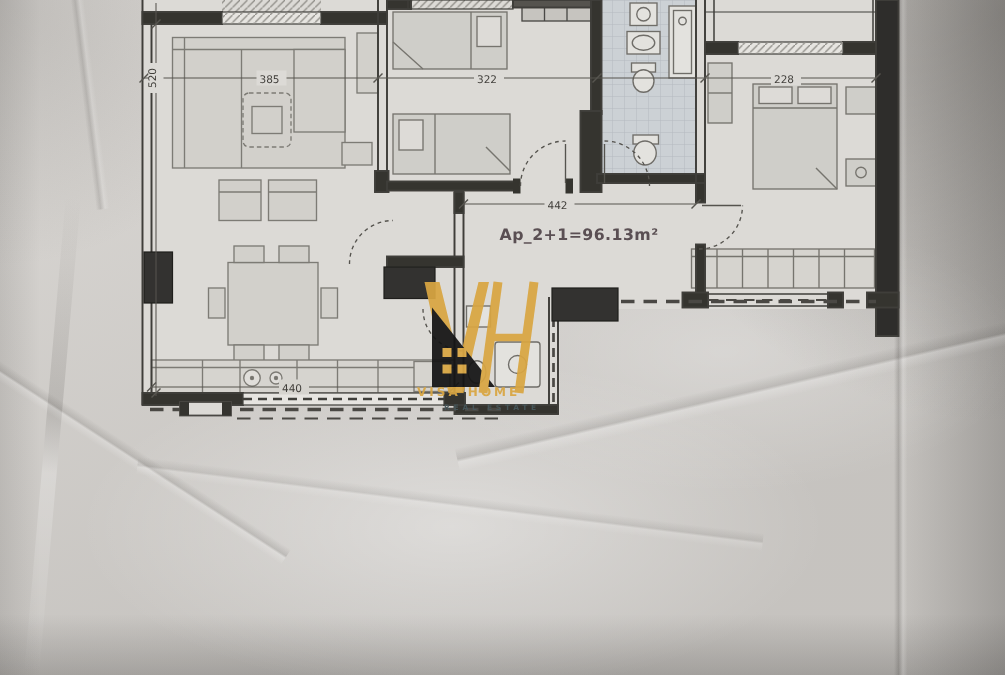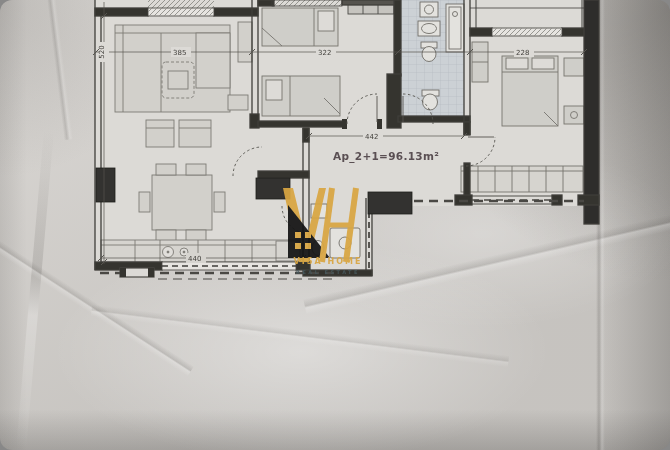--- a/index.html
+++ b/index.html
@@ -9,35 +9,34 @@
     background-image:
       radial-gradient(circle at 100% 2%, rgba(70,67,63,0.40), rgba(70,67,63,0) 34%),
       radial-gradient(circle at 0% 0%, rgba(90,87,83,0.22), rgba(90,87,83,0) 22%),
       radial-gradient(ellipse 60% 40% at 45% 78%, rgba(255,255,255,0.38), rgba(255,255,255,0) 62%),
       radial-gradient(ellipse 50% 35% at 72% 52%, rgba(255,255,255,0.26), rgba(255,255,255,0) 60%),
       linear-gradient(to right, rgba(20,18,16,0.10), rgba(0,0,0,0) 4%),
       linear-gradient(to left, rgba(40,38,36,0.24), rgba(0,0,0,0) 11%),
       linear-gradient(to top, rgba(40,38,36,0.22), rgba(0,0,0,0) 9%),
       linear-gradient(160deg, rgba(255,255,255,0.14), rgba(0,0,0,0.07) 75%);
     font-family:"DejaVu Sans", sans-serif;
-    border-radius:12px;
   }
   .crease{position:absolute;pointer-events:none;
     background:linear-gradient(to bottom, rgba(0,0,0,0), rgba(70,67,63,0.16) 45%, rgba(255,255,255,0.22) 58%, rgba(0,0,0,0));}
   .c1{left:30px;top:130px;width:10px;height:320px;transform:rotate(5deg);}
   .c2{left:300px;top:255px;width:390px;height:16px;transform:rotate(-13deg);}
   .c3{left:-30px;top:300px;width:240px;height:12px;transform:rotate(33deg);}
   .c4{left:596px;top:0;width:9px;height:450px;background:linear-gradient(to right, rgba(0,0,0,0), rgba(60,57,54,0.20), rgba(255,255,255,0.18), rgba(0,0,0,0));}
   .c5{left:55px;top:-10px;width:9px;height:150px;transform:rotate(-7deg);background:linear-gradient(to right, rgba(0,0,0,0), rgba(60,57,54,0.14), rgba(255,255,255,0.16), rgba(0,0,0,0));}
   .c6{left:90px;top:330px;width:420px;height:12px;transform:rotate(7deg);opacity:.7;}
   svg.plan{position:absolute;left:0;top:0;}
   .dim{font-size:7px;fill:#413f3b;font-family:"DejaVu Sans", sans-serif;}
   .area-label{font-size:10.5px;font-weight:bold;fill:#5a4f53;letter-spacing:0.3px;}
   .logo{position:absolute;left:278px;top:183px;width:100px;height:100px;opacity:0.93;pointer-events:none;}
-  .logo .name{position:absolute;left:0;top:74px;width:100px;text-align:center;
+  .logo .name{position:absolute;left:0;top:74px;width:100px;text-align:left;
     font-size:8px;font-weight:bold;color:#d9a642;letter-spacing:2px;white-space:nowrap;}
   .logo .tagline{position:absolute;left:0;top:86px;width:100px;text-align:center;
     font-size:5px;font-weight:bold;color:#47585c;letter-spacing:2.5px;white-space:nowrap;}
 </style>
 </head>
 <body>
 
 <div class="photo">
   <div class="crease c1"></div>
   <div class="crease c2"></div>

